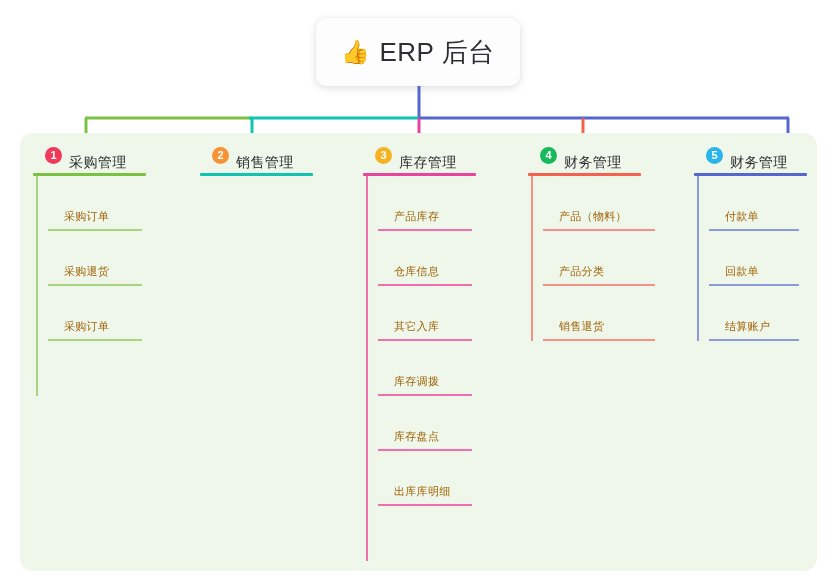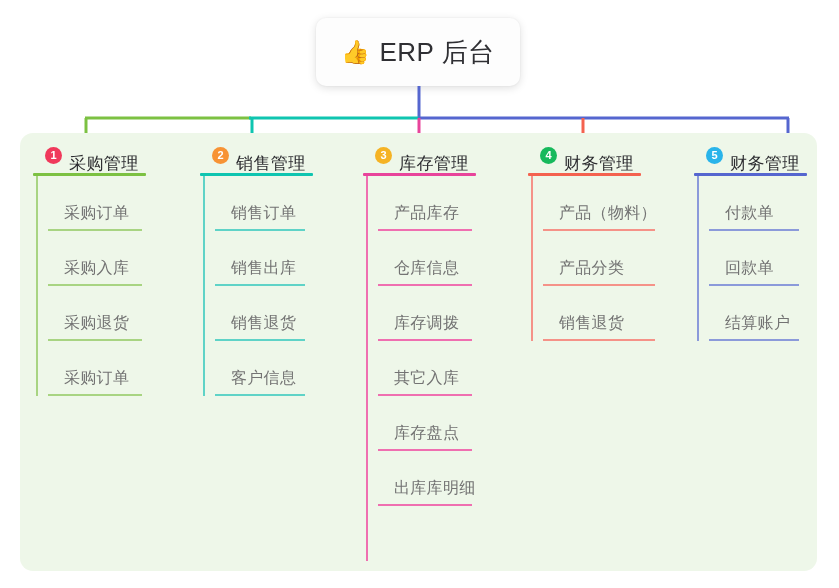--- a/index.html
+++ b/index.html
@@ -89,21 +89,21 @@
     height: 17px;
     border-radius: 50%;
     color: #ffffff;
     font-size: 11px;
     line-height: 17px;
     text-align: center;
     font-weight: bold;
     flex: 0 0 auto;
   }
   .col-title {
-    font-size: 17px;
+    font-size: 14px;
     color: #2c2c30;
     letter-spacing: 0.4px;
     margin-top: 16px;
   }
   .col-rule {
     height: 3px;
     margin-top: 6px;
     border-radius: 1px;
   }
 
@@ -120,22 +120,22 @@
   }
   .item {
     position: relative;
     height: 55px;
     box-sizing: border-box;
   }
   .item-label {
     position: absolute;
     left: 19px;
     bottom: 7px;
-    font-size: 16px;
-    color: #737373;
+    font-size: 11px;
+    color: #a16207;
     white-space: nowrap;
     letter-spacing: 0.3px;
     text-align: center;
   }
   .item-rule {
     position: absolute;
     left: 3px;
     bottom: 0;
     height: 1.6px;
   }
@@ -173,81 +173,58 @@
           <span class="col-title">采购管理</span>
         </div>
         <div class="col-rule" style="background: rgb(124, 193, 66); width: 113px;"></div>
         <div class="items">
           <div class="spine" style="background: rgb(168, 212, 130); height: 220px;"></div>
           <div class="item">
             <span class="item-label">采购订单</span>
             <div class="item-rule" style="background: rgb(168, 212, 130); width: 94px;"></div>
           </div>
           <div class="item">
-            <span class="item-label">采购入库</span>
-            <div class="item-rule" style="background: rgb(168, 212, 130); width: 94px;"></div>
-          </div>
-          <div class="item">
             <span class="item-label">采购退货</span>
             <div class="item-rule" style="background: rgb(168, 212, 130); width: 94px;"></div>
           </div>
           <div class="item">
             <span class="item-label">采购订单</span>
             <div class="item-rule" style="background: rgb(168, 212, 130); width: 94px;"></div>
           </div>
         </div>
       </div>
       <div class="column" style="left: 200px;">
         <div class="col-header">
           <span class="badge" style="background: rgb(247, 147, 52);">2</span>
           <span class="col-title">销售管理</span>
         </div>
         <div class="col-rule" style="background: rgb(15, 197, 176); width: 113px;"></div>
-        <div class="items">
-          <div class="spine" style="background: rgb(95, 211, 199); height: 220px;"></div>
-          <div class="item">
-            <span class="item-label">销售订单</span>
-            <div class="item-rule" style="background: rgb(95, 211, 199); width: 90px;"></div>
-          </div>
-          <div class="item">
-            <span class="item-label">销售出库</span>
-            <div class="item-rule" style="background: rgb(95, 211, 199); width: 90px;"></div>
-          </div>
-          <div class="item">
-            <span class="item-label">销售退货</span>
-            <div class="item-rule" style="background: rgb(95, 211, 199); width: 90px;"></div>
-          </div>
-          <div class="item">
-            <span class="item-label">客户信息</span>
-            <div class="item-rule" style="background: rgb(95, 211, 199); width: 90px;"></div>
-          </div>
-        </div>
       </div>
       <div class="column" style="left: 363px;">
         <div class="col-header">
           <span class="badge" style="background: rgb(245, 179, 36);">3</span>
           <span class="col-title">库存管理</span>
         </div>
         <div class="col-rule" style="background: rgb(232, 68, 155); width: 113px;"></div>
         <div class="items">
           <div class="spine" style="background: rgb(239, 111, 176); height: 385px;"></div>
           <div class="item">
             <span class="item-label">产品库存</span>
             <div class="item-rule" style="background: rgb(239, 111, 176); width: 94px;"></div>
           </div>
           <div class="item">
             <span class="item-label">仓库信息</span>
             <div class="item-rule" style="background: rgb(239, 111, 176); width: 94px;"></div>
           </div>
           <div class="item">
+            <span class="item-label">其它入库</span>
+            <div class="item-rule" style="background: rgb(239, 111, 176); width: 94px;"></div>
+          </div>
+          <div class="item">
             <span class="item-label">库存调拨</span>
-            <div class="item-rule" style="background: rgb(239, 111, 176); width: 94px;"></div>
-          </div>
-          <div class="item">
-            <span class="item-label">其它入库</span>
             <div class="item-rule" style="background: rgb(239, 111, 176); width: 94px;"></div>
           </div>
           <div class="item">
             <span class="item-label">库存盘点</span>
             <div class="item-rule" style="background: rgb(239, 111, 176); width: 94px;"></div>
           </div>
           <div class="item">
             <span class="item-label">出库库明细</span>
             <div class="item-rule" style="background: rgb(239, 111, 176); width: 94px;"></div>
           </div>

